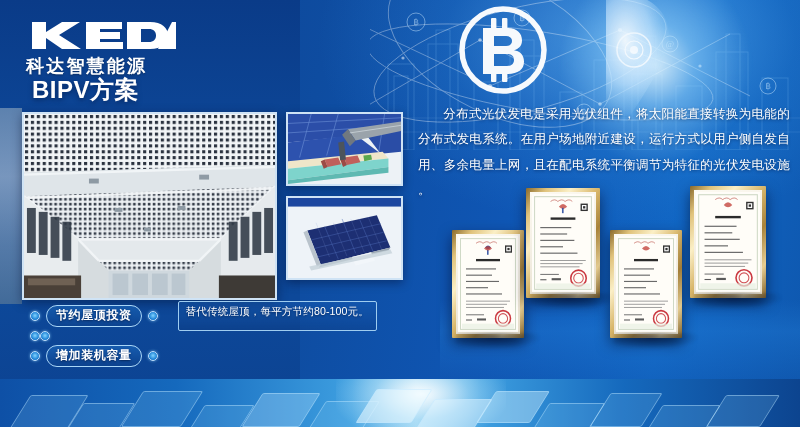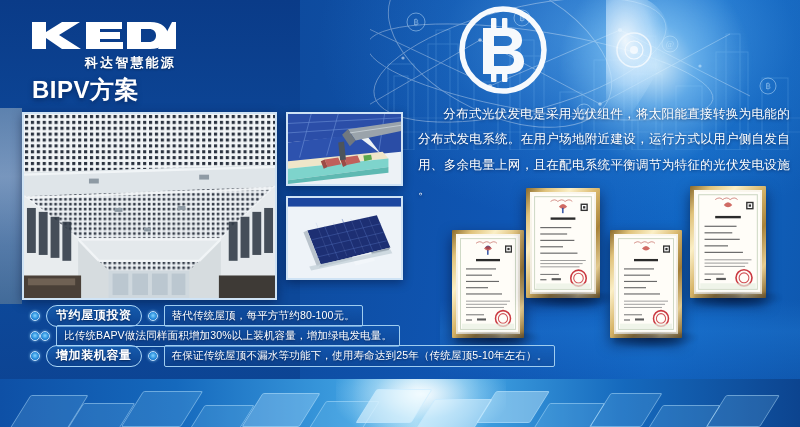--- a/index.html
+++ b/index.html
@@ -61,22 +61,22 @@
     position:absolute; border:1px solid rgba(190,230,255,.45);
     background:rgba(140,205,245,.18);
     transform:skewX(-32deg);
     border-radius:2px;
   }
 
   
   .logo-wrap { position:absolute; left:26px; top:18px; width:150px; }
   .logo-mark { display:block; }
   .logo-cn {
-    margin-top:2px; text-align:right;
-    color:#ffffff; font-size:13px; letter-spacing:2.2px; font-weight:700;
+    margin-top:2px; text-align:left;
+    color:#ffffff; font-size:18px; letter-spacing:2.2px; font-weight:700;
     text-shadow:0 1px 2px rgba(0,0,0,.35);
   }
 
   .page-title {
     position:absolute; left:32px; top:74px;
     color:#ffffff; font-size:24px; font-weight:700; letter-spacing:.5px;
     text-shadow:0 2px 5px rgba(0,20,60,.55);
   }
 
   
@@ -114,21 +114,21 @@
   }
   .pill {
     margin:0 6px; padding:1px 9px 2px;
     border:1.3px solid #a9d6f7; border-radius:11px;
     color:#ffffff; font-size:12px; font-weight:700; letter-spacing:.6px;
     white-space:nowrap; line-height:1.45;
     background:linear-gradient(180deg,rgba(30,110,195,.55),rgba(12,60,130,.35));
     text-shadow:0 1px 2px rgba(0,15,45,.6);
   }
   .desc {
-    margin-left:6px; padding:1px 7px 2px;
+    margin-left:20px; padding:1px 7px 11px;
     border:1.1px solid #9fcdf0; border-radius:2px;
     color:#ffffff; font-size:10.6px; white-space:nowrap; line-height:1.55;
     background:linear-gradient(180deg,rgba(22,92,180,.42),rgba(10,52,118,.3));
     text-shadow:0 1px 2px rgba(0,15,45,.55);
     letter-spacing:.1px;
   }
 
   
   .certs { position:absolute; left:452px; top:186px; width:348px; height:160px; }
   .cert { position:absolute; }
@@ -594,28 +594,26 @@
     <div class="frow">
       <span class="dot"></span>
       <span class="pill">节约屋顶投资</span>
       <span class="dot"></span>
       <span class="desc">替代传统屋顶，每平方节约80-100元。</span>
     </div>
 
     <div class="frow">
       <span class="dot"></span>
       <span class="dot"></span>
-      <span class="desc">比传统BAPV做法同样面积增加30%以上装机容量，增加绿电发电量。</span>
     </div>
 
     <div class="frow">
       <span class="dot"></span>
       <span class="pill">增加装机容量</span>
       <span class="dot"></span>
-      <span class="desc">在保证传统屋顶不漏水等功能下，使用寿命达到25年（传统屋顶5-10年左右）。</span>
     </div>
 
   </div>
 
   <div class="bottom-band">
     <div class="band-glow"></div>
     <div class="band-sq" style="left:20px;  top:16px; width:58px; height:34px;"></div>
     <div class="band-sq" style="left:74px;  top:24px; width:52px; height:30px;"></div>
     <div class="band-sq" style="left:132px; top:12px; width:60px; height:36px;"></div>
     <div class="band-sq" style="left:196px; top:26px; width:50px; height:28px;"></div>

